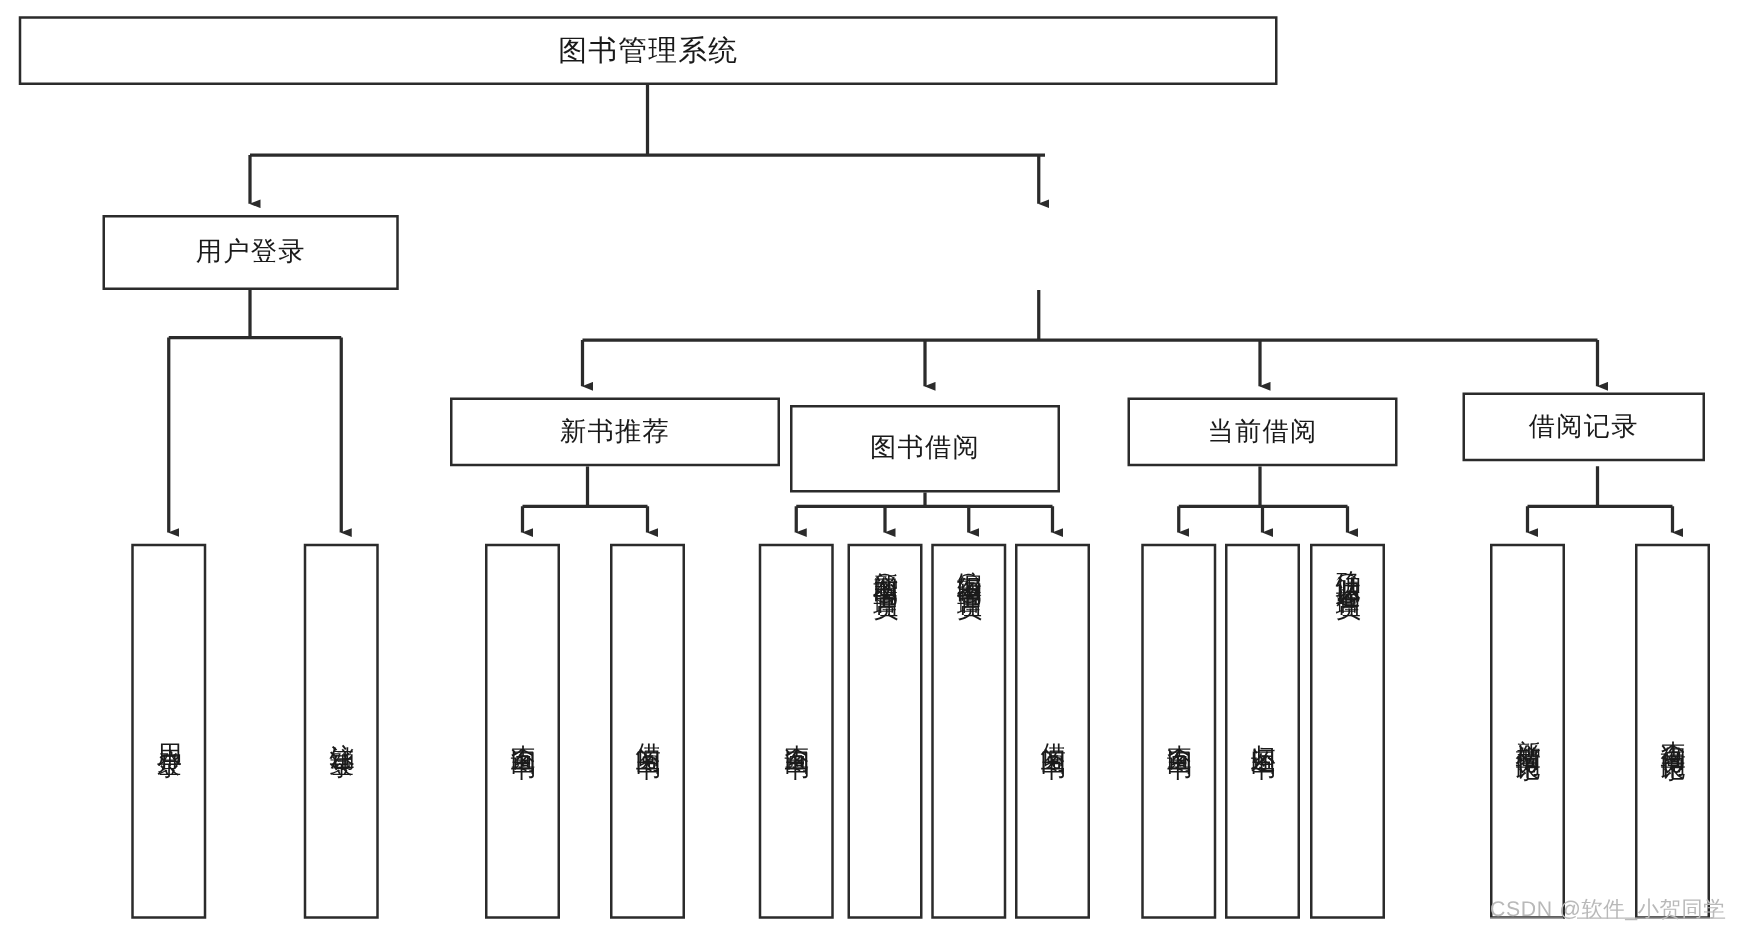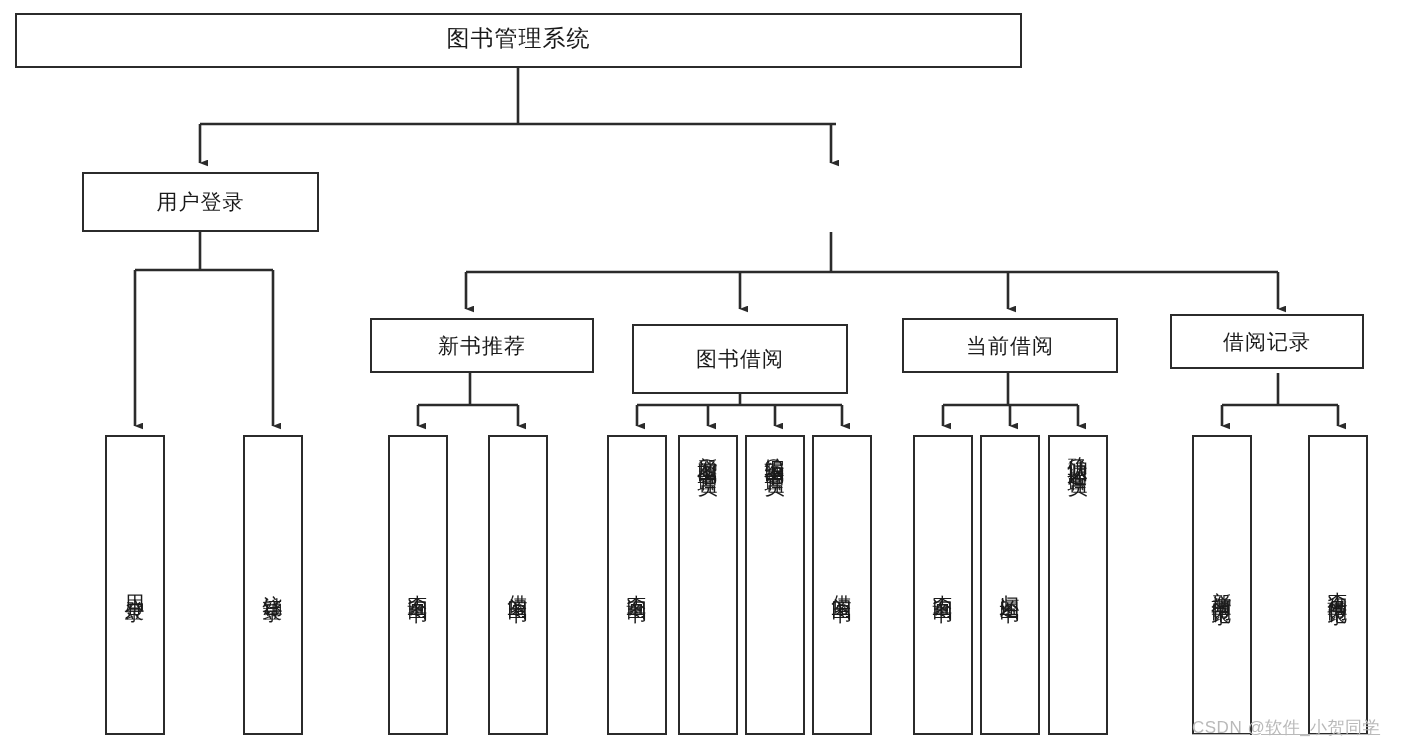--- a/index.html
+++ b/index.html
@@ -55,21 +55,20 @@
     justify-content: center;
     padding-top: 4px;
   }
   .node.vertical.centered {
     align-items: center;
     padding-top: 0;
   }
   #title-node .node-label {
     font-size: 23px;
     letter-spacing: 1px;
-    font-family: Liberation Mono, monospace;
   }
   .watermark {
     position: absolute;
     font-size: 17px;
     color: #b9b9b9;
     white-space: nowrap;
     letter-spacing: 0.5px;
     pointer-events: none;
   }
 </style>
@@ -129,21 +128,21 @@
   </svg>
 
   <div class="node" id="title-node" style="left:15px; top:13px; width:1007px; height:55px;">
     <span class="node-label">图书管理系统</span>
   </div>
 
   <div class="node" style="left:82px; top:172px; width:237px; height:60px;">
     <span class="node-label">用户登录</span>
   </div>
 
-  <div class="node" style="left:370px; top:318px; width:224px; height:55px;">
+  <div class="node" style="left:360px; top:318px; width:264px; height:55px;">
     <span class="node-label">新书推荐</span>
   </div>
   <div class="node" style="left:632px; top:324px; width:216px; height:70px;text-align:center;">
     <span class="node-label">图书借阅</span>
   </div>
   <div class="node" style="left:902px; top:318px; width:216px; height:55px;">
     <span class="node-label">当前借阅</span>
   </div>
   <div class="node" style="left:1170px; top:314px; width:194px; height:55px;">
     <span class="node-label">借阅记录</span>

